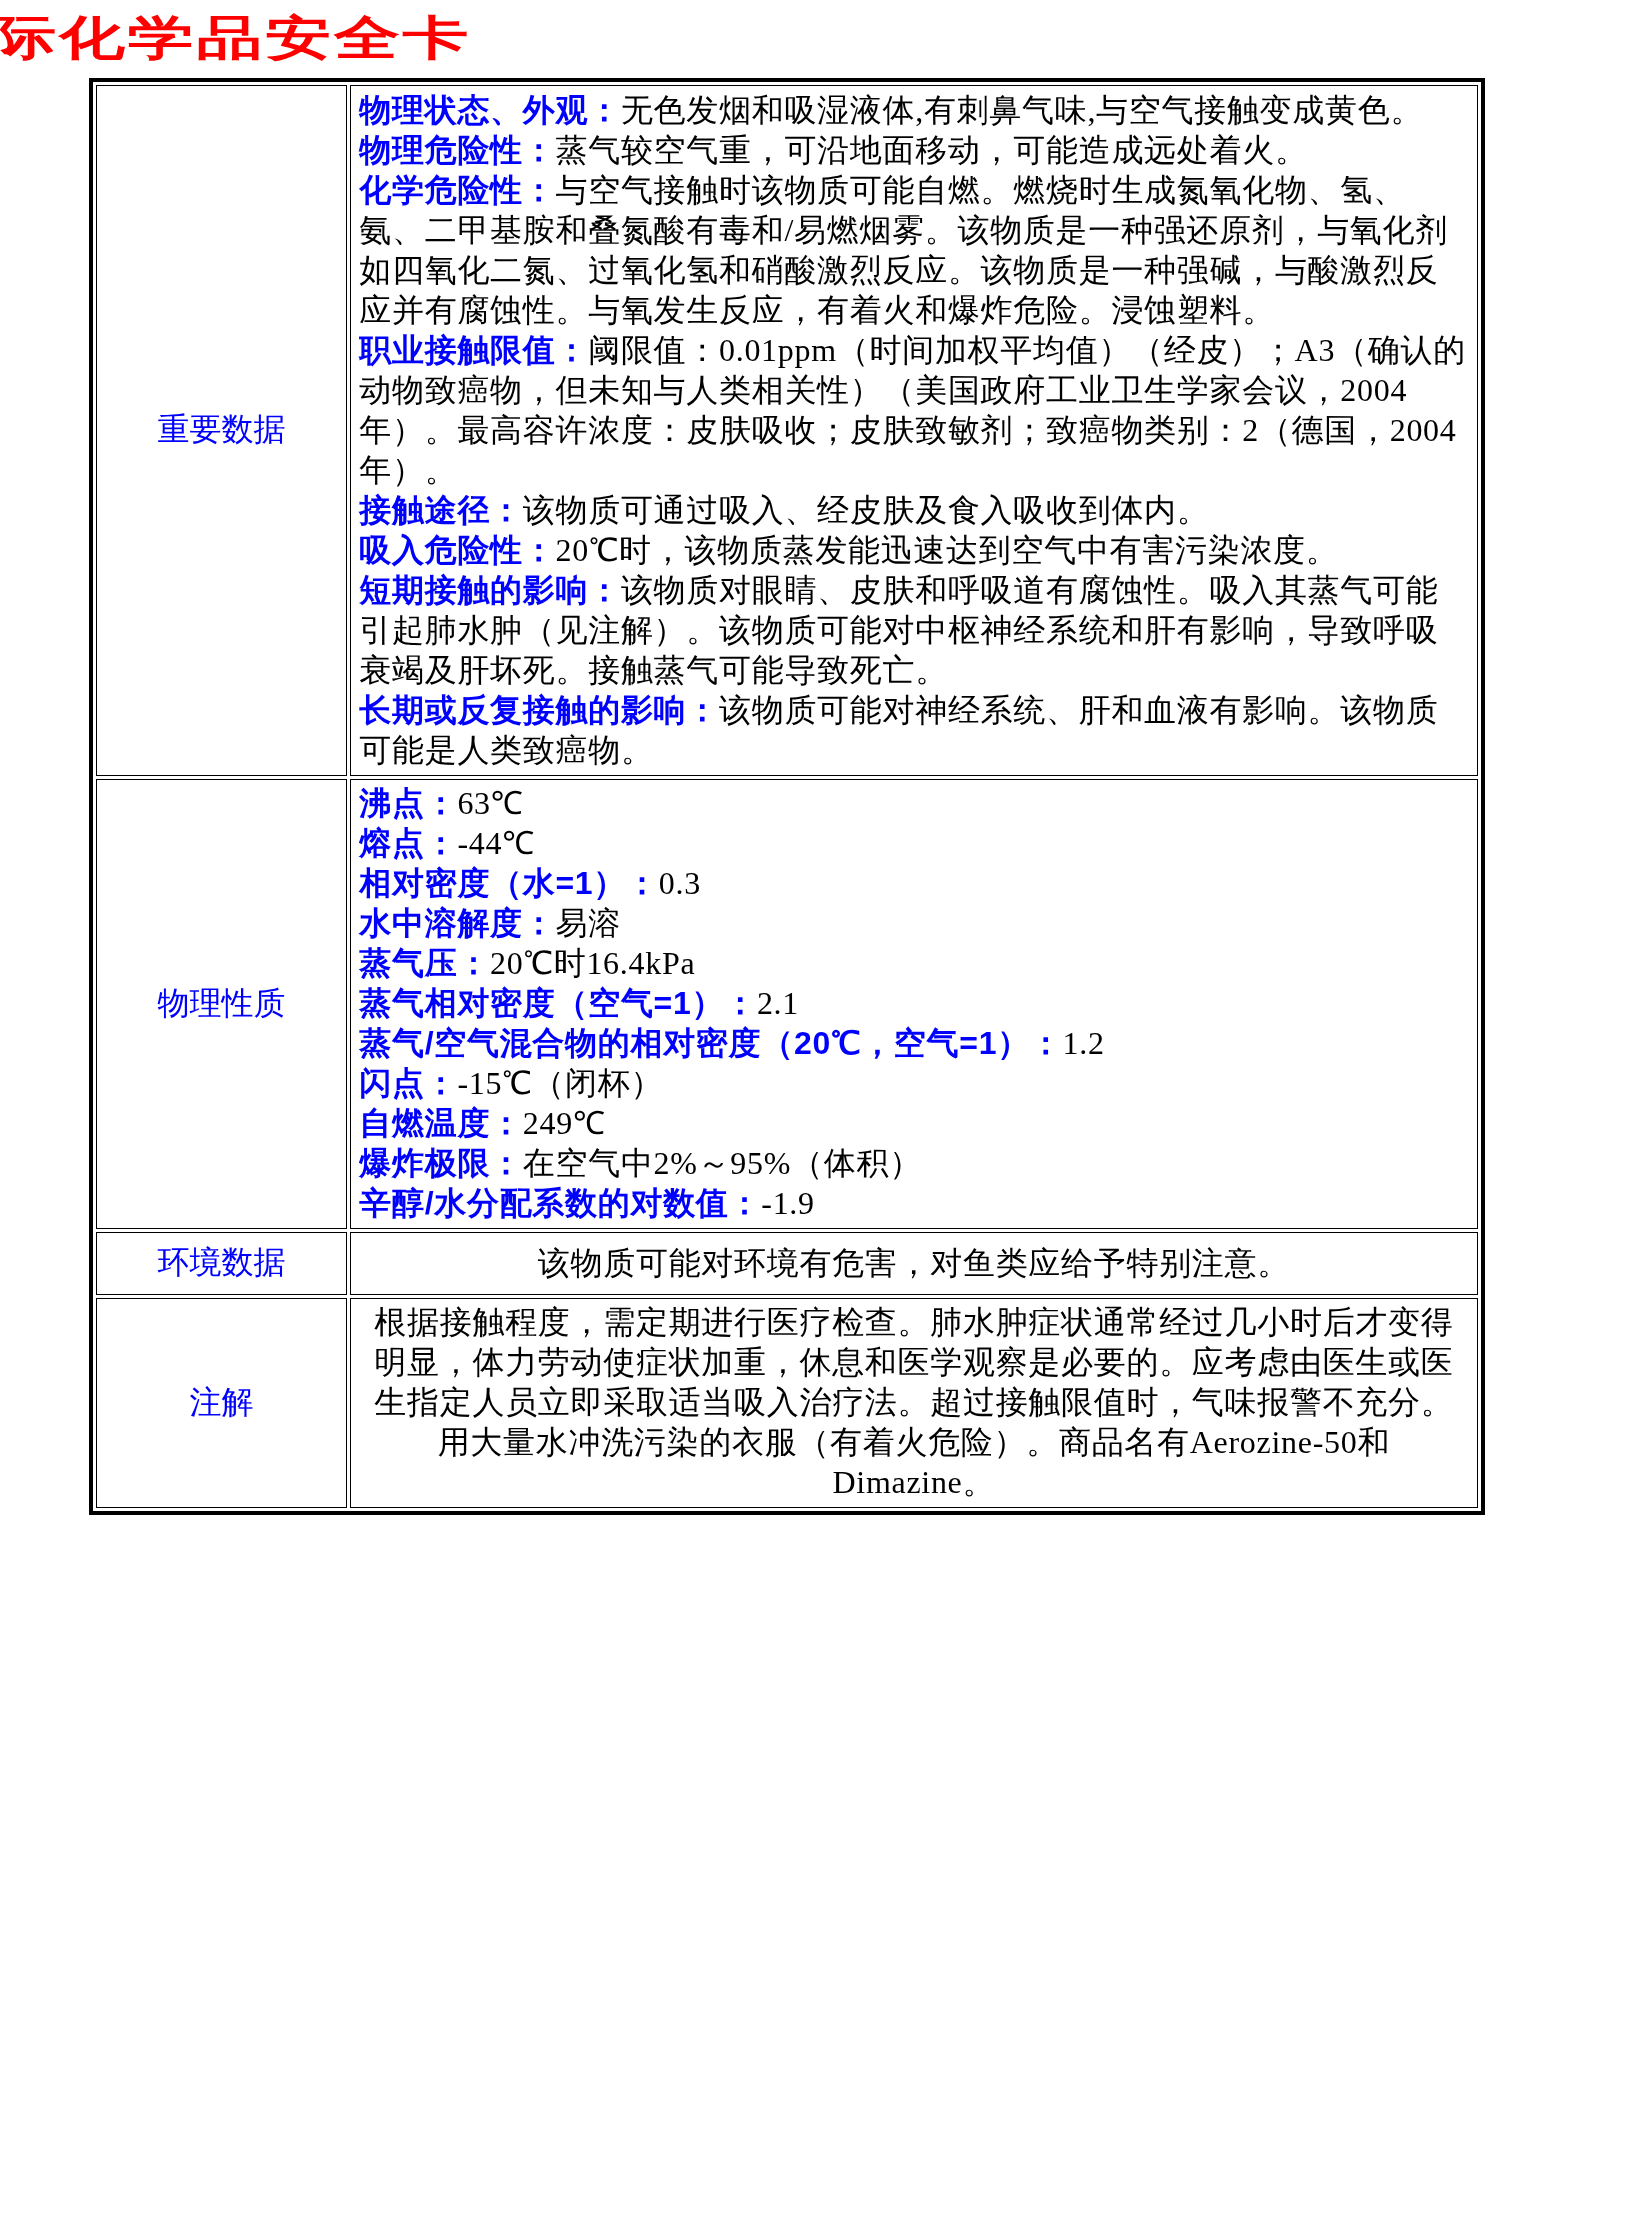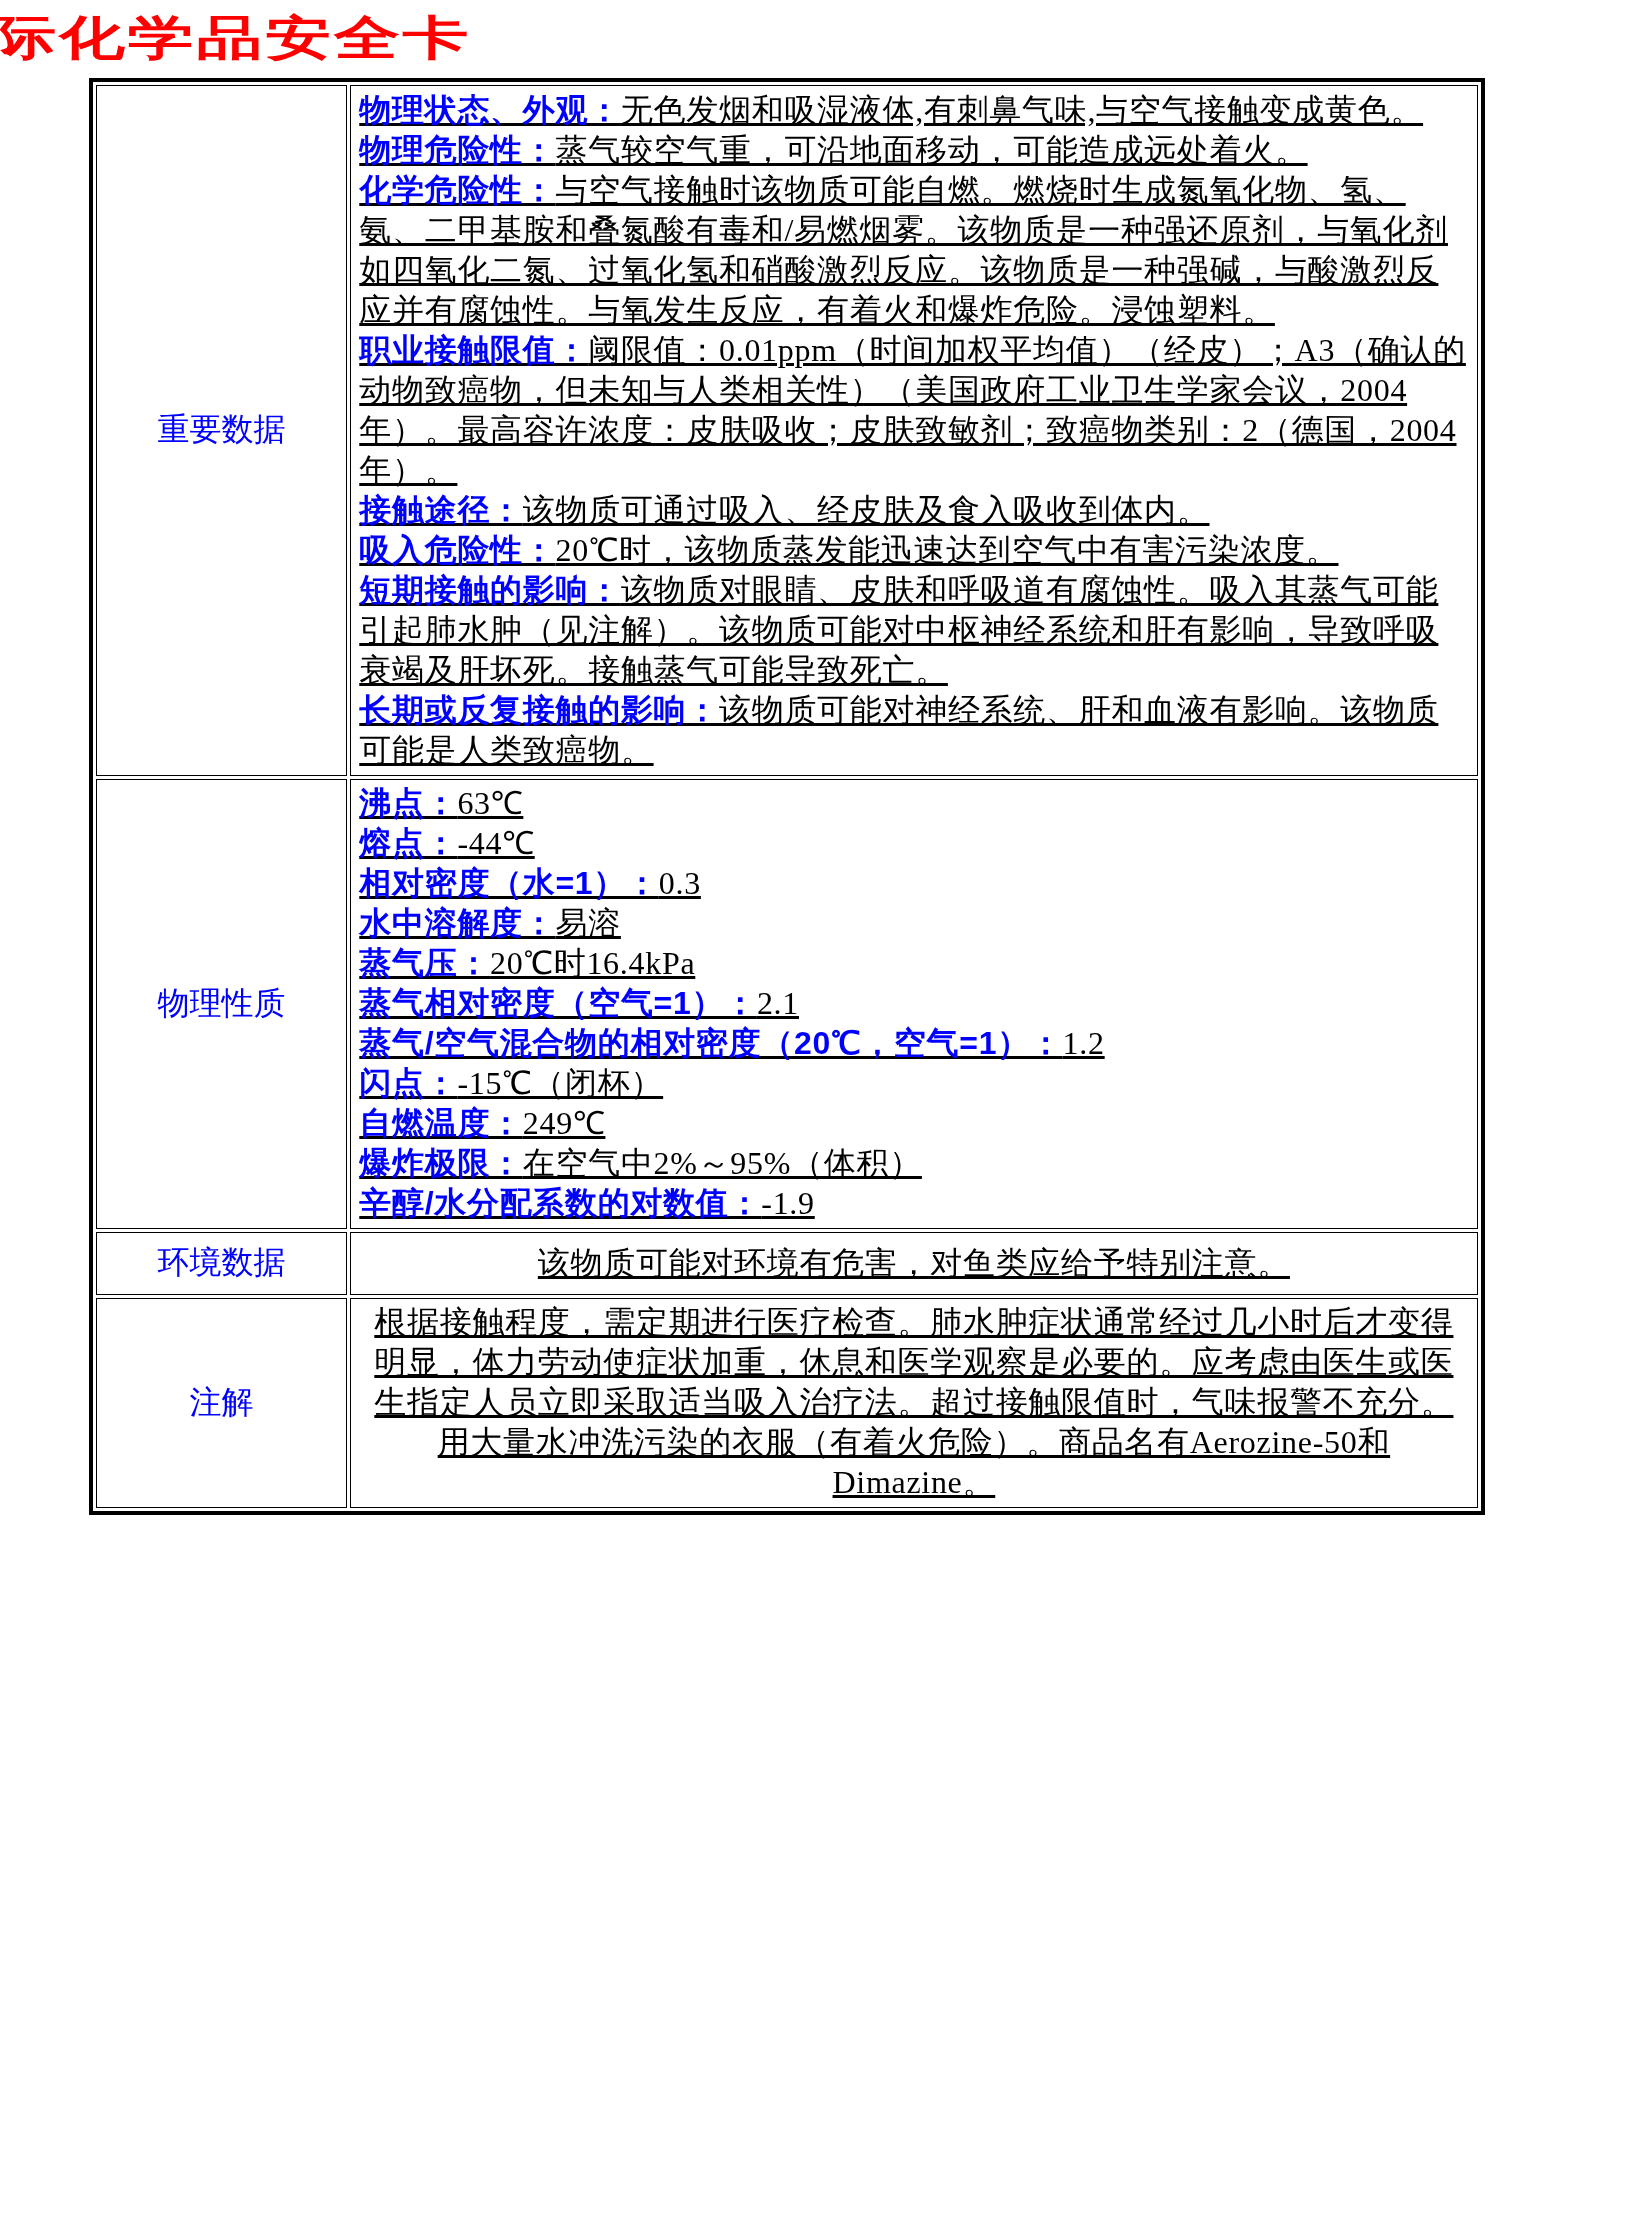--- a/index.html
+++ b/index.html
@@ -21,21 +21,21 @@
     table-layout:fixed;
   }
   td{border:1.4px solid #000;background:#fff;}
   td.rowlabel{
     width:246px;text-align:center;vertical-align:middle;
     color:#0000ff;font-family:"Liberation Sans",sans-serif;
     font-size:32px;padding:2.8px 1.4px;margin-top:18px;
   }
   td.content{
     font-size:32px;line-height:40px;letter-spacing:0.7px;
-    vertical-align:top;padding:3.5px 8.5px 5px 8.5px;text-decoration:underline;
+    vertical-align:top;padding:3.5px 8.5px 5px 8.5px;
   }
   td.vmid{vertical-align:middle;text-align:center;}
   .item{margin:0;}
   .ilabel{color:#0000ff;font-family:"Liberation Sans",sans-serif;font-weight:bold;}
   
   td.header-cell{height:68px;vertical-align:middle;padding:4.2px 10px;font-size:32px;letter-spacing:0.7px;}
   .hdr{display:flex;justify-content:space-between;align-items:center;}
   
   td.env-cell{height:52px;}
 </style>

